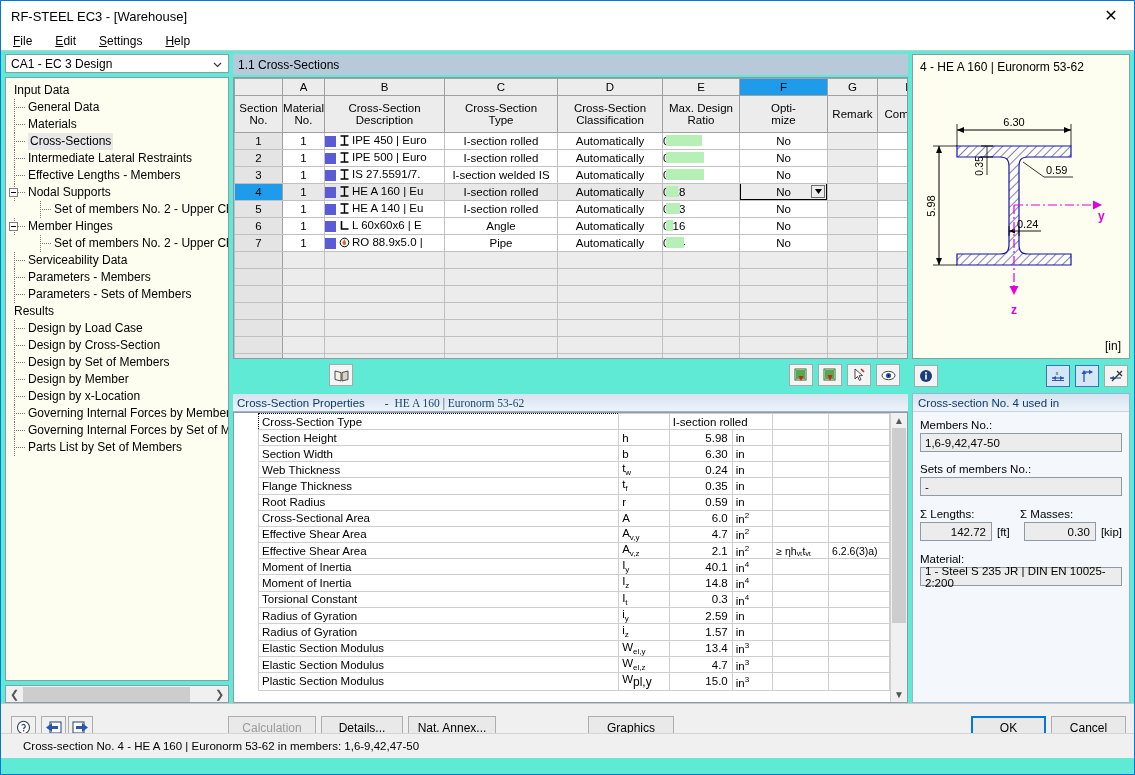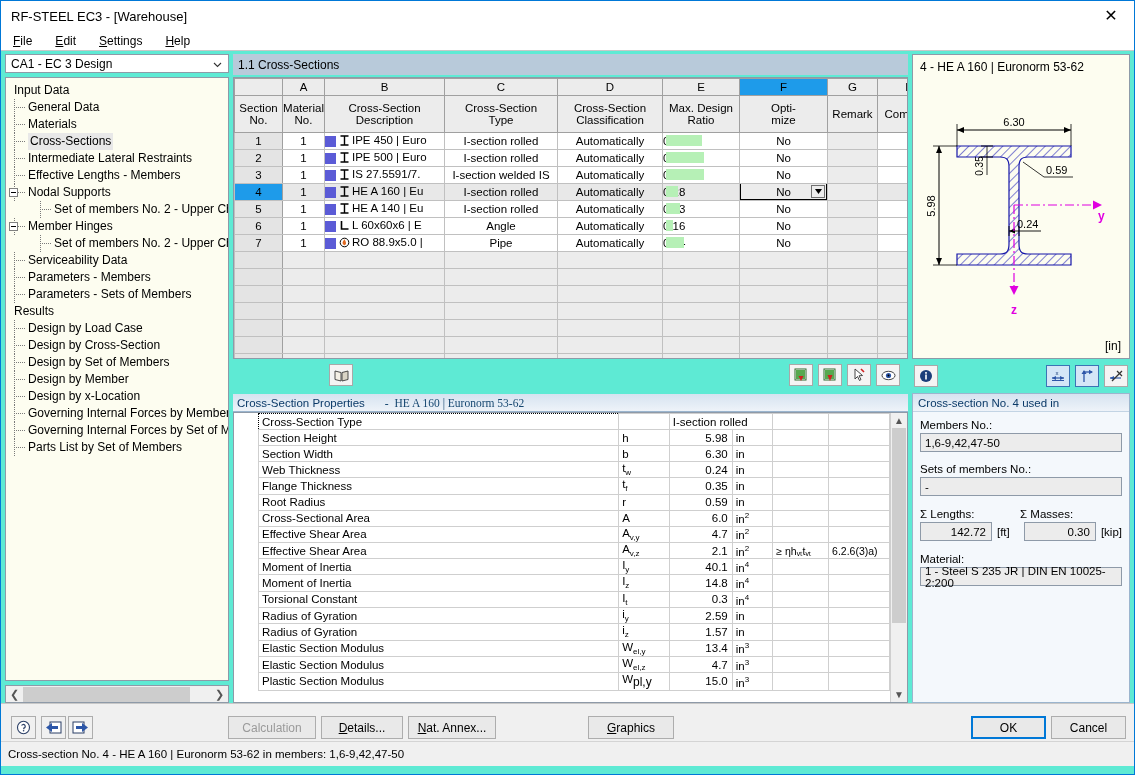--- a/index.html
+++ b/index.html
@@ -226,23 +226,23 @@
     display:inline-flex;align-items:center;justify-content:center;
     font-size:12px;box-sizing:border-box;cursor:default;
   }
   .fbtn.disabled{color:#9a9a9a;}
   .fbtn.primary{border:2px solid #0078d7;background:#e9e9e9;}
   .ibtn{
     width:25px;height:23px;border:1px solid #adadad;background:#f0f0f0;
     display:inline-flex;align-items:center;justify-content:center;box-sizing:border-box;
   }
   .statusbar{
-    position:absolute;left:0;right:0;bottom:8px;height:24px;
+    position:absolute;left:0;right:0;bottom:16px;height:24px;
     background:#f0f0f0;border-top:1px solid #d4d4d4;
-    display:flex;align-items:center;padding-left:7px;font-size:11.5px;
+    display:flex;align-items:center;padding-left:22px;font-size:11.5px;
   }
   .sep{height:1px;background:#c8c8c8;}
 </style>
 </head>
 <body>
 
 <div class="app">
 
   <div class="titlebar">
     <div class="title">RF-STEEL EC3 - [Warehouse]</div>

